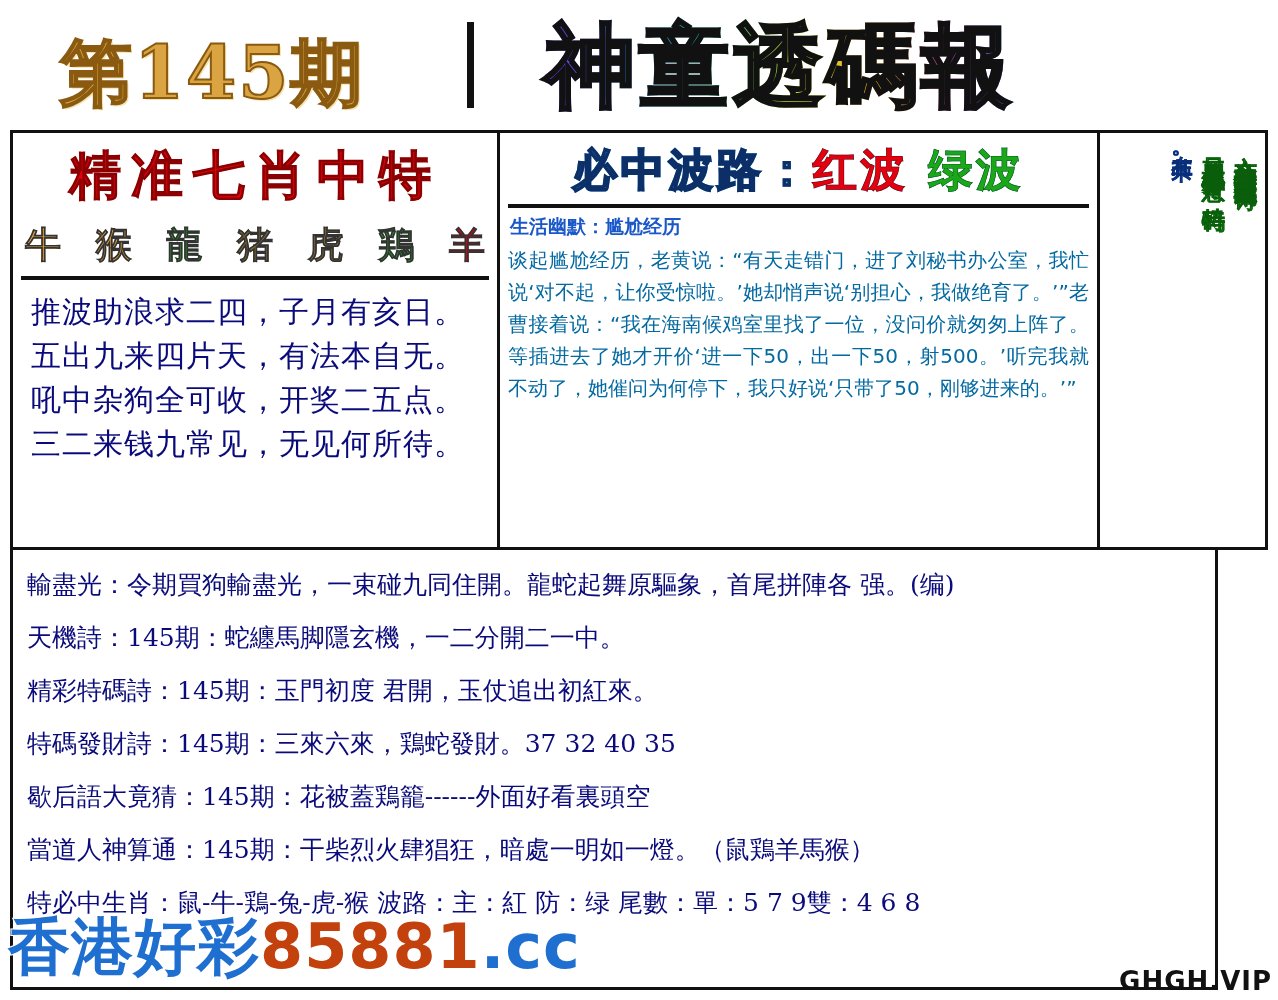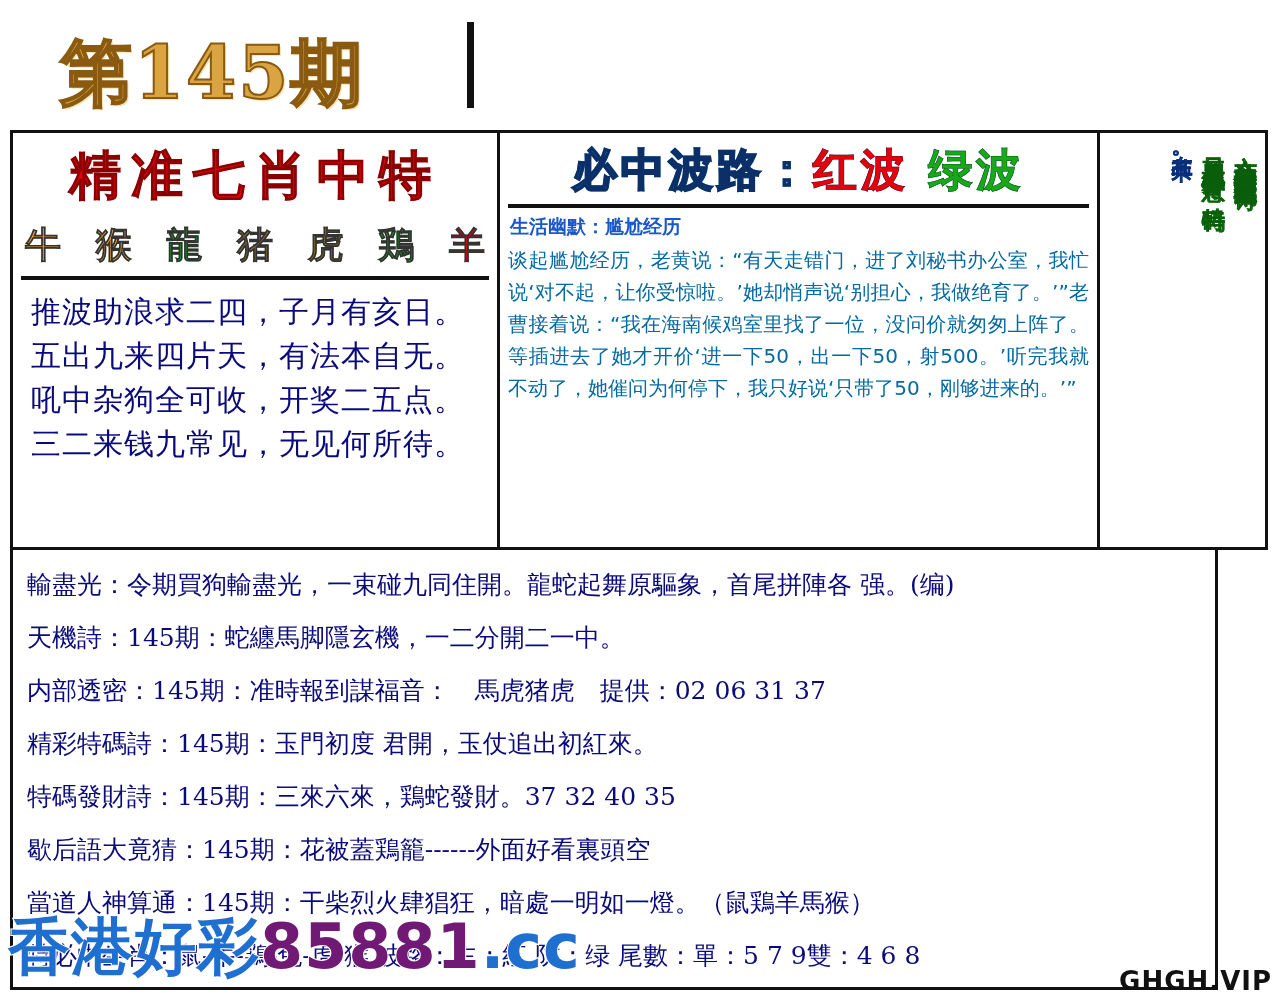--- a/index.html
+++ b/index.html
@@ -133,37 +133,38 @@
     font-size:62px;font-weight:bold;
     font-family:"DejaVu Sans","Liberation Sans",sans-serif;
     color:#1f6fd0;
     -webkit-text-stroke:2px #ffffff;
     paint-order:stroke fill;
     letter-spacing:1px;
     text-shadow:0 0 2px #fff;
     pointer-events:none;
   }
   .wm-main .w1{color:#1f6fd0;}
-  .wm-main .w2{color:#701a75;}
+  .wm-main .w2{color:#c2410c;}
   .wm-main .w3{color:#1f6fd0;}
   .wm-corner{
     position:absolute;right:6px;bottom:4px;
     font-size:26px;font-weight:bold;color:#111;
     font-family:"DejaVu Sans","Liberation Sans",sans-serif;
     letter-spacing:1px;
   }
 </style>
 </head>
 <body>
 
 <div class="page">
 
   <div class="header">
     <div class="issue">第145期</div>
     <div class="divider-bar"></div>
+    <div class="title-main">神童透碼報</div>
   </div>
 
   <div class="body-box">
 
     <div class="col-left">
       <div class="left-title">精准七肖中特</div>
       <div class="zodiac-row">
         <span style="color:#e8a33d">牛</span>
         <span style="color:#e8a33d">猴</span>
         <span style="color:#1aa81a">龍</span>
@@ -191,21 +192,20 @@
     <div class="col-right">
       <div class="vcol c1">六合神童特别奉献透码诗</div>
       <div class="vcol c2">只要用心解开诗意，特码</div>
       <div class="vcol c4">在其中。</div>
     </div>
   </div>
 
   <div class="bottom-box">
     <div class="brow">輸盡光：令期買狗輸盡光，一束碰九同住開。龍蛇起舞原驅象，首尾拼陣各 强。(编)</div>
     <div class="brow">天機詩：145期：蛇纏馬脚隱玄機，一二分開二一中。</div>
-    <div class="brow">内部透密：145期：准時報到謀福音：　馬虎猪虎　提供：02  06  31  37</div>
     <div class="brow">精彩特碼詩：145期：玉門初度 君開，玉仗追出初紅來。</div>
     <div class="brow">特碼發財詩：145期：三來六來，鶏蛇發財。37  32  40  35</div>
     <div class="brow">歇后語大竟猜：145期：花被蓋鶏籠------外面好看裏頭空</div>
     <div class="brow">當道人神算通：145期：干柴烈火肆猖狂，暗處一明如一燈。（鼠鶏羊馬猴）</div>
     <div class="brow">特必中生肖：鼠-牛-鶏-兔-虎-猴  波路：主：紅 防：绿  尾數：單：5 7 9雙：4 6 8</div>
   </div>
 
   <div class="wm-main">
     <span class="w1">香港好彩</span><span class="w2">85881</span><span class="w3">.cc</span>
   </div>

